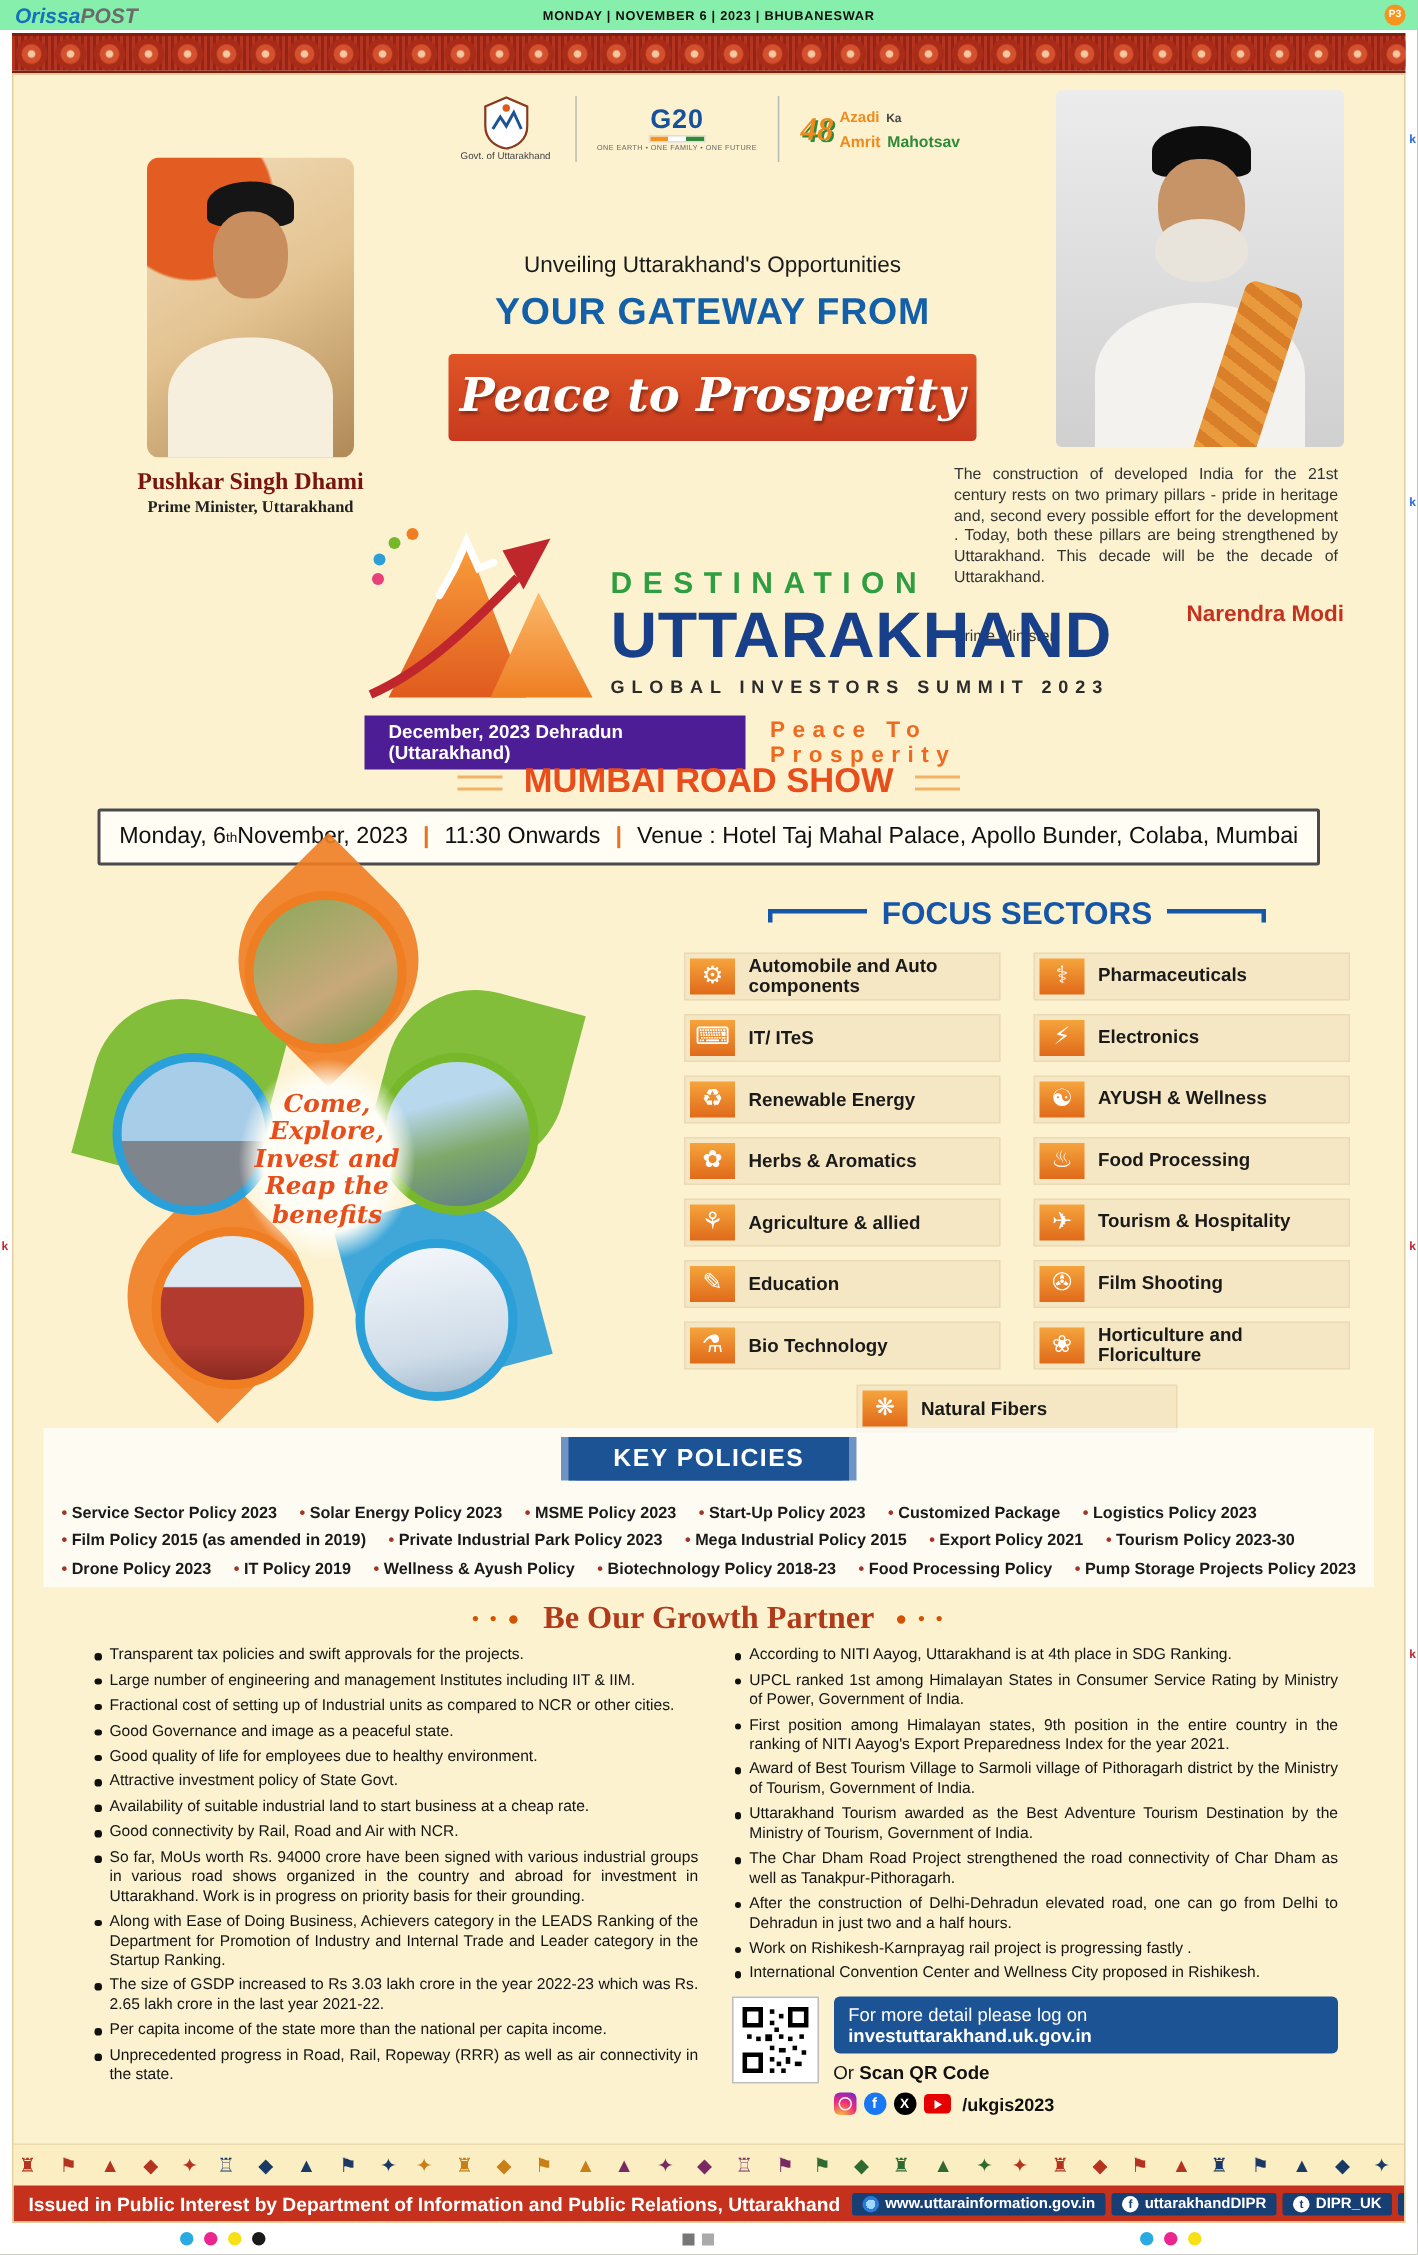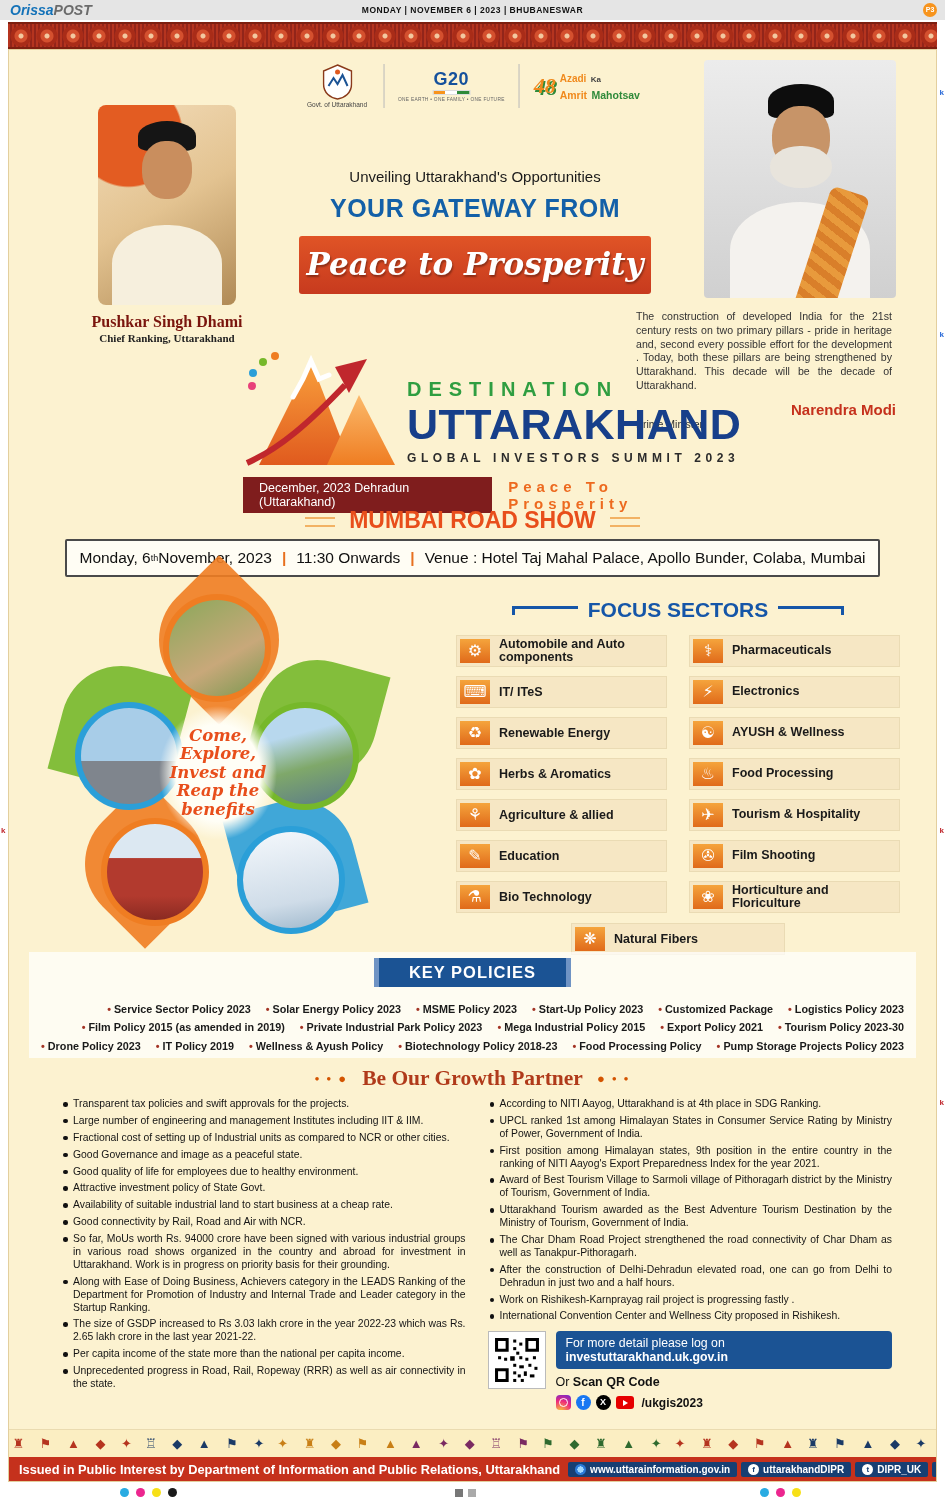--- a/index.html
+++ b/index.html
@@ -1,19 +1,19 @@
 <!DOCTYPE html>
 <html><head>
 <meta charset="utf-8">
 <style>
   html,body{margin:0;padding:0;background:#9a9a9a;}
   .page{position:relative;width:945px;height:1503px;margin:0 auto;background:#fff;overflow:hidden;
         font-family:"Liberation Sans","DejaVu Sans",sans-serif;}
   
-  .topbar{position:absolute;left:0;top:0;width:945px;height:20px;background:#e5e5e5;}
+  .topbar{position:absolute;left:0;top:0;width:945px;height:20px;background:#86efac;}
   .brand{position:absolute;left:10px;top:2px;font-size:14px;font-weight:900;font-style:italic;}
   .brand .b1{color:#1472b8;} .brand .b2{color:#6b6b6b;}
   .dateline{position:absolute;left:0;right:0;top:5px;text-align:center;font-size:8.5px;font-weight:700;
             letter-spacing:.5px;color:#111;}
   .pbadge{position:absolute;right:8px;top:3px;width:14px;height:14px;border-radius:50%;background:#f7941d;
           color:#fff;font-size:7px;font-weight:900;text-align:center;line-height:14px;}
   
   .ornate{position:absolute;left:8px;right:8px;top:22px;height:27px;box-sizing:border-box;
     border-top:2px solid #7e1f10;border-bottom:2px solid #7e1f10;
     background:
@@ -73,21 +73,21 @@
   .pm-title{text-align:left;font-size:10.5px;color:#333;padding-right:14px;}
   
   .summit{position:absolute;left:234px;top:295px;width:490px;}
   .summit-top{display:flex;align-items:flex-end;}
   .mountain{width:158px;height:122px;flex:none;}
   .s-text{margin-left:6px;padding-bottom:2px;}
   .s-dest{color:#2f9e41;font-size:20px;font-weight:700;letter-spacing:7px;}
   .s-name{color:#173f8a;font-size:43px;font-weight:900;letter-spacing:.5px;line-height:1;margin-top:2px;}
   .s-sub{color:#2b2b2b;font-size:12px;font-weight:700;letter-spacing:4.6px;margin-top:5px;}
   .summit-bottom{display:flex;align-items:center;margin-top:10px;}
-  .s-badge{background:#7f1d1d;color:#fff;font-weight:400;font-size:12.5px;padding:4px 16px;}
+  .s-badge{background:#4c1d95;color:#fff;font-weight:700;font-size:12.5px;padding:4px 16px;}
   .s-tag{color:#ed6a1f;font-weight:700;font-size:15px;letter-spacing:5px;margin-left:16px;}
   
   .roadshow{position:absolute;left:0;right:0;top:457px;text-align:center;color:#e84e1b;font-size:23px;font-weight:900;}
   .roadshow::before,.roadshow::after{content:"";display:inline-block;width:30px;height:6px;
      border-top:2px solid #f2b264;border-bottom:2px solid #f2b264;vertical-align:middle;}
   .roadshow::before{margin-right:14px;} .roadshow::after{margin-left:14px;}
   .venue-box{position:absolute;top:489px;left:56px;right:56px;height:38px;box-sizing:border-box;
      border:2px solid #4a4a4a;border-radius:2px;background:#fffdf4;display:flex;align-items:center;
      justify-content:center;font-size:15.5px;color:#101010;font-weight:500;}
   .v-sep{color:#e8701f;font-weight:900;margin:0 10px;}
@@ -123,21 +123,21 @@
      padding:2px 6px 2px 42px;box-sizing:border-box;font-size:12.5px;font-weight:800;color:#1a1a1a;line-height:1.05;}
   .sector .sq{position:absolute;left:3px;top:3px;bottom:3px;width:30px;display:flex;align-items:center;justify-content:center;
      background:linear-gradient(#f5a43c,#e06a1a);color:#fff;font-size:16px;}
   .nat-row{display:flex;justify-content:center;margin-top:10px;}
   .nat-row .sector{width:214px;flex:none;}
   
   .policy-band{position:absolute;top:902px;left:20px;right:20px;height:106px;background:rgba(255,255,255,.72);}
   .kp-title{position:absolute;top:908px;left:0;right:0;text-align:center;}
   .kp-title span{display:inline-block;background:#1b5394;color:#fff;font-size:16.5px;font-weight:800;
      padding:5px 30px;letter-spacing:1px;box-shadow:-5px 0 0 #6f93c4,5px 0 0 #6f93c4;}
-  .policy-list{position:absolute;top:950px;left:26px;right:26px;text-align:right;font-size:10.8px;
+  .policy-list{position:absolute;top:950px;left:26px;right:26px;text-align:left;font-size:10.8px;
      line-height:1.7;color:#1a1a1a;}
   .policy{white-space:nowrap;margin:0 6px;font-weight:600;}
   .policy::before{content:"• ";color:#a33324;font-weight:900;}
   
   .growth-title{position:absolute;top:1016px;left:0;right:0;text-align:center;
      font-family:"Liberation Serif","DejaVu Serif",serif;font-size:21.5px;font-weight:800;color:#b03a1a;}
   .growth-title::before{content:"• • ●";color:#d35400;font-size:13px;letter-spacing:2px;margin-right:14px;vertical-align:2px;}
   .growth-title::after{content:"● • •";color:#d35400;font-size:13px;letter-spacing:2px;margin-left:14px;vertical-align:2px;}
   .growth-cols{position:absolute;top:1048px;left:52px;right:44px;display:flex;gap:22px;}
   .gcol{flex:1;font-size:10.4px;color:#141414;}
@@ -230,21 +230,21 @@
       </div>
     </div>
 
     <div class="cm-block">
       <div class="cm-photo">
         <div class="cap"></div>
         <div class="face"></div>
         <div class="torso"></div>
       </div>
       <div class="cm-name">Pushkar Singh Dhami</div>
-      <div class="cm-title">Chief Ranking, Uttarakhand</div>
+      <div class="cm-title">Prime Minister, Uttarakhand</div>
     </div>
 
     <div class="hero">
       <div class="tagline">Unveiling Uttarakhand's Opportunities</div>
       <div class="gateway">YOUR GATEWAY FROM</div>
       <div class="banner">Peace to Prosperity</div>
     </div>
 
     <div class="pm-block">
       <div class="pm-photo">

